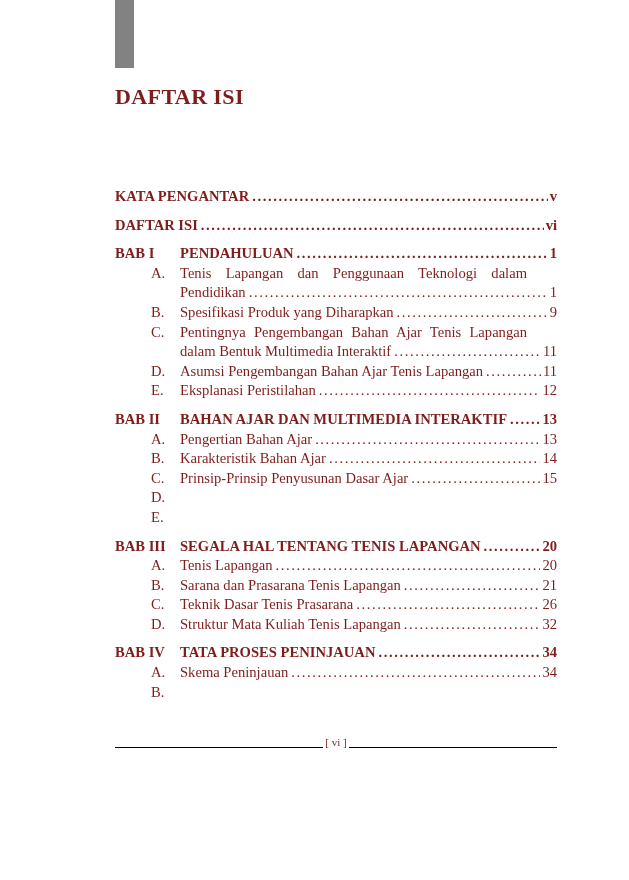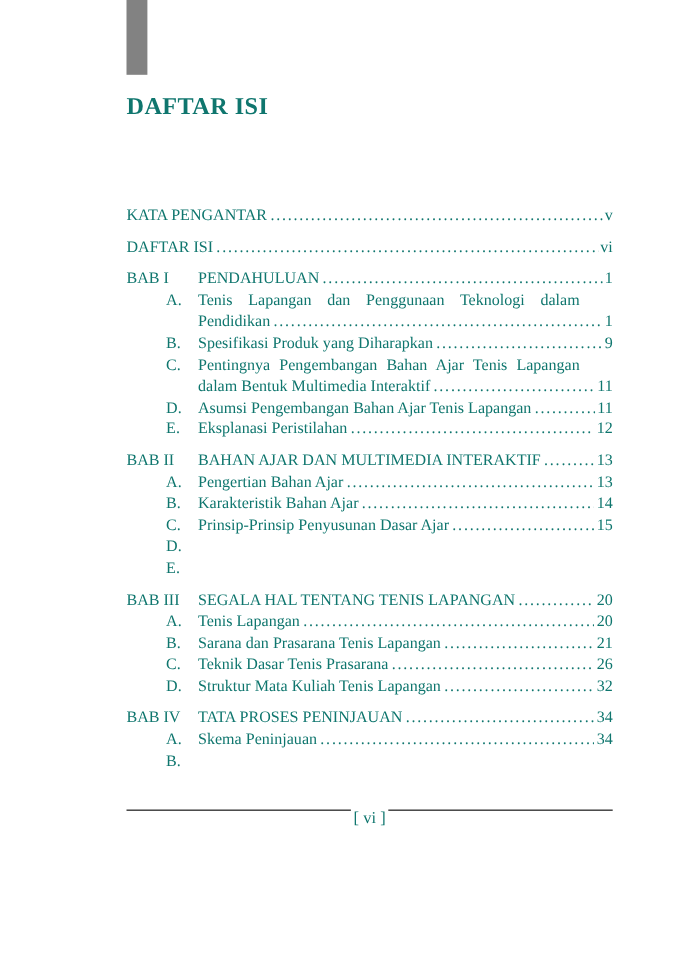--- a/index.html
+++ b/index.html
@@ -2,21 +2,21 @@
 <html><head>
 <meta charset="utf-8">
 <style>
   html, body { margin:0; padding:0; background:#ffffff; }
   .page {
     position: relative;
     width: 629px;
     height: 880px;
     background: #ffffff;
     font-family: "Liberation Serif", "DejaVu Serif", serif;
-    color: #0f766e;
+    color: #7f1d1d;
     overflow: hidden;
   }
   .graybar {
     position: absolute;
     left: 115px;
     top: 0;
     width: 19px;
     height: 68px;
     background: #828282;
   }
@@ -32,21 +32,21 @@
   .toc {
     position: absolute;
     left: 115px;
     top: 187px;
     width: 442px;
     font-size: 14.6px;
     line-height: 19.6px;
   }
   .group { margin-bottom: 9px; }
   .row { display: flex; align-items: baseline; }
-  .row.front, .row.chapter { font-weight: normal; align-items: center; }
+  .row.front, .row.chapter { font-weight: bold; align-items: center; }
   .chap-label { width: 65px; flex-shrink: 0; white-space: nowrap; }
   .letter { width: 29px; margin-left: 36px; flex-shrink: 0; }
   .content { flex: 1; min-width: 0; }
   .jline {
     text-align: justify;
     text-align-last: justify;
     margin-right: 30px;
   }
   .lastline { display: flex; align-items: baseline; }
   .txt { white-space: nowrap; }
@@ -61,22 +61,22 @@
     content: "..........................................................................................................................................................................................................";
     letter-spacing: 1.6px;
   }
   .pagenum { flex-shrink: 0; white-space: nowrap; }
   .footer {
     position: absolute;
     left: 115px;
     top: 736px;
     width: 442px;
     display: flex;
-    align-items: flex-start;
-    font-size: 15px;
+    align-items: flex-end;
+    font-size: 11px;
   }
   .fline { flex: 1; border-top: 1.5px solid #000; }
   .flabel { padding: 0 2px; white-space: pre; }
 </style>
 </head>
 <body>
 
 <div class="page">
   <div class="graybar" style="background: rgb(130, 130, 130);"></div>
   <h1 class="doc-title">DAFTAR ISI</h1>

